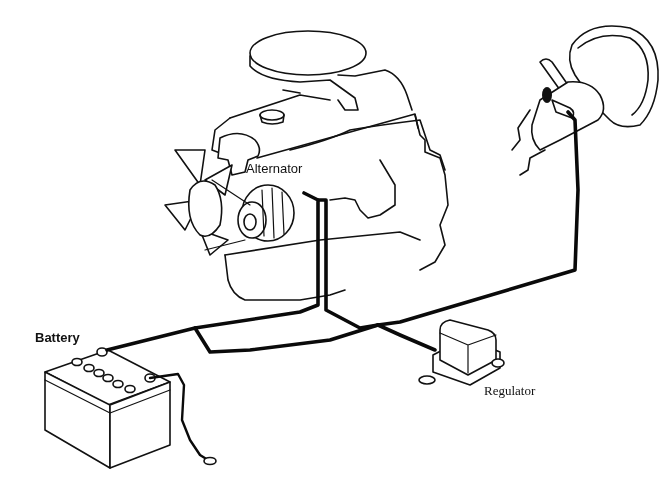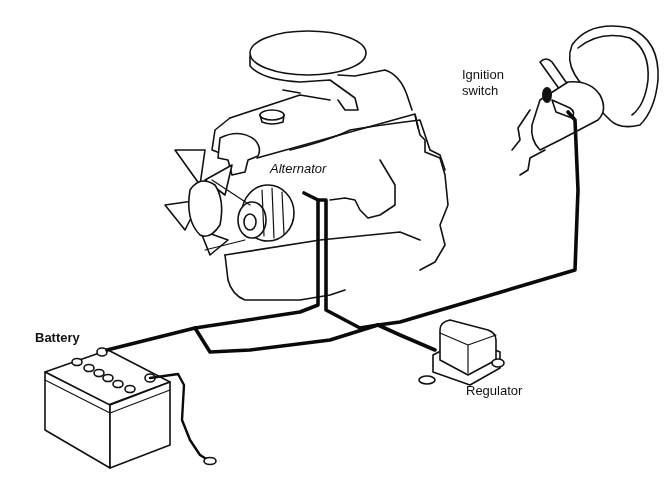--- a/index.html
+++ b/index.html
@@ -94,18 +94,16 @@
     <path class="wire" d="M107 350 L195 328 L300 312 L318 305 L318 200 L304 193"></path>
     <path class="wire" d="M318 200 L326 200 L326 310 L360 328 L378 325"></path>
     <path class="wire" d="M195 328 L210 352 L250 350 L330 340 L378 325"></path>
     <path class="wire" d="M378 325 L400 322 L575 270 L578 190 L575 120 L568 112"></path>
     <path class="wire" d="M378 325 L400 335 L435 350"></path>
     <path class="wire" style="stroke-width:2.4" d="M150 378 L178 374 L184 385 L182 420 L190 440 L200 455 L208 460"></path>
     <ellipse class="fillw" cx="210" cy="461" rx="6" ry="3.5"></ellipse>
   </g>
 </svg>
 
-<div class="label" style="left:462px; top:67px;">Ignition
-switch</div>
-<div class="label" style="left:270px; top:161px;font-style:italic;">Alternator</div>
+<div class="label" style="left:246px; top:161px;">Alternator</div>
 <div class="label" style="left:35px; top:330px;font-weight:bold;">Battery</div>
-<div class="label" style="left:466px; top:383px;">Regulator</div>
+<div class="label" style="left:484px; top:383px;font-family:Liberation Serif, serif;">Regulator</div>
 </div>
 
 </body></html>

